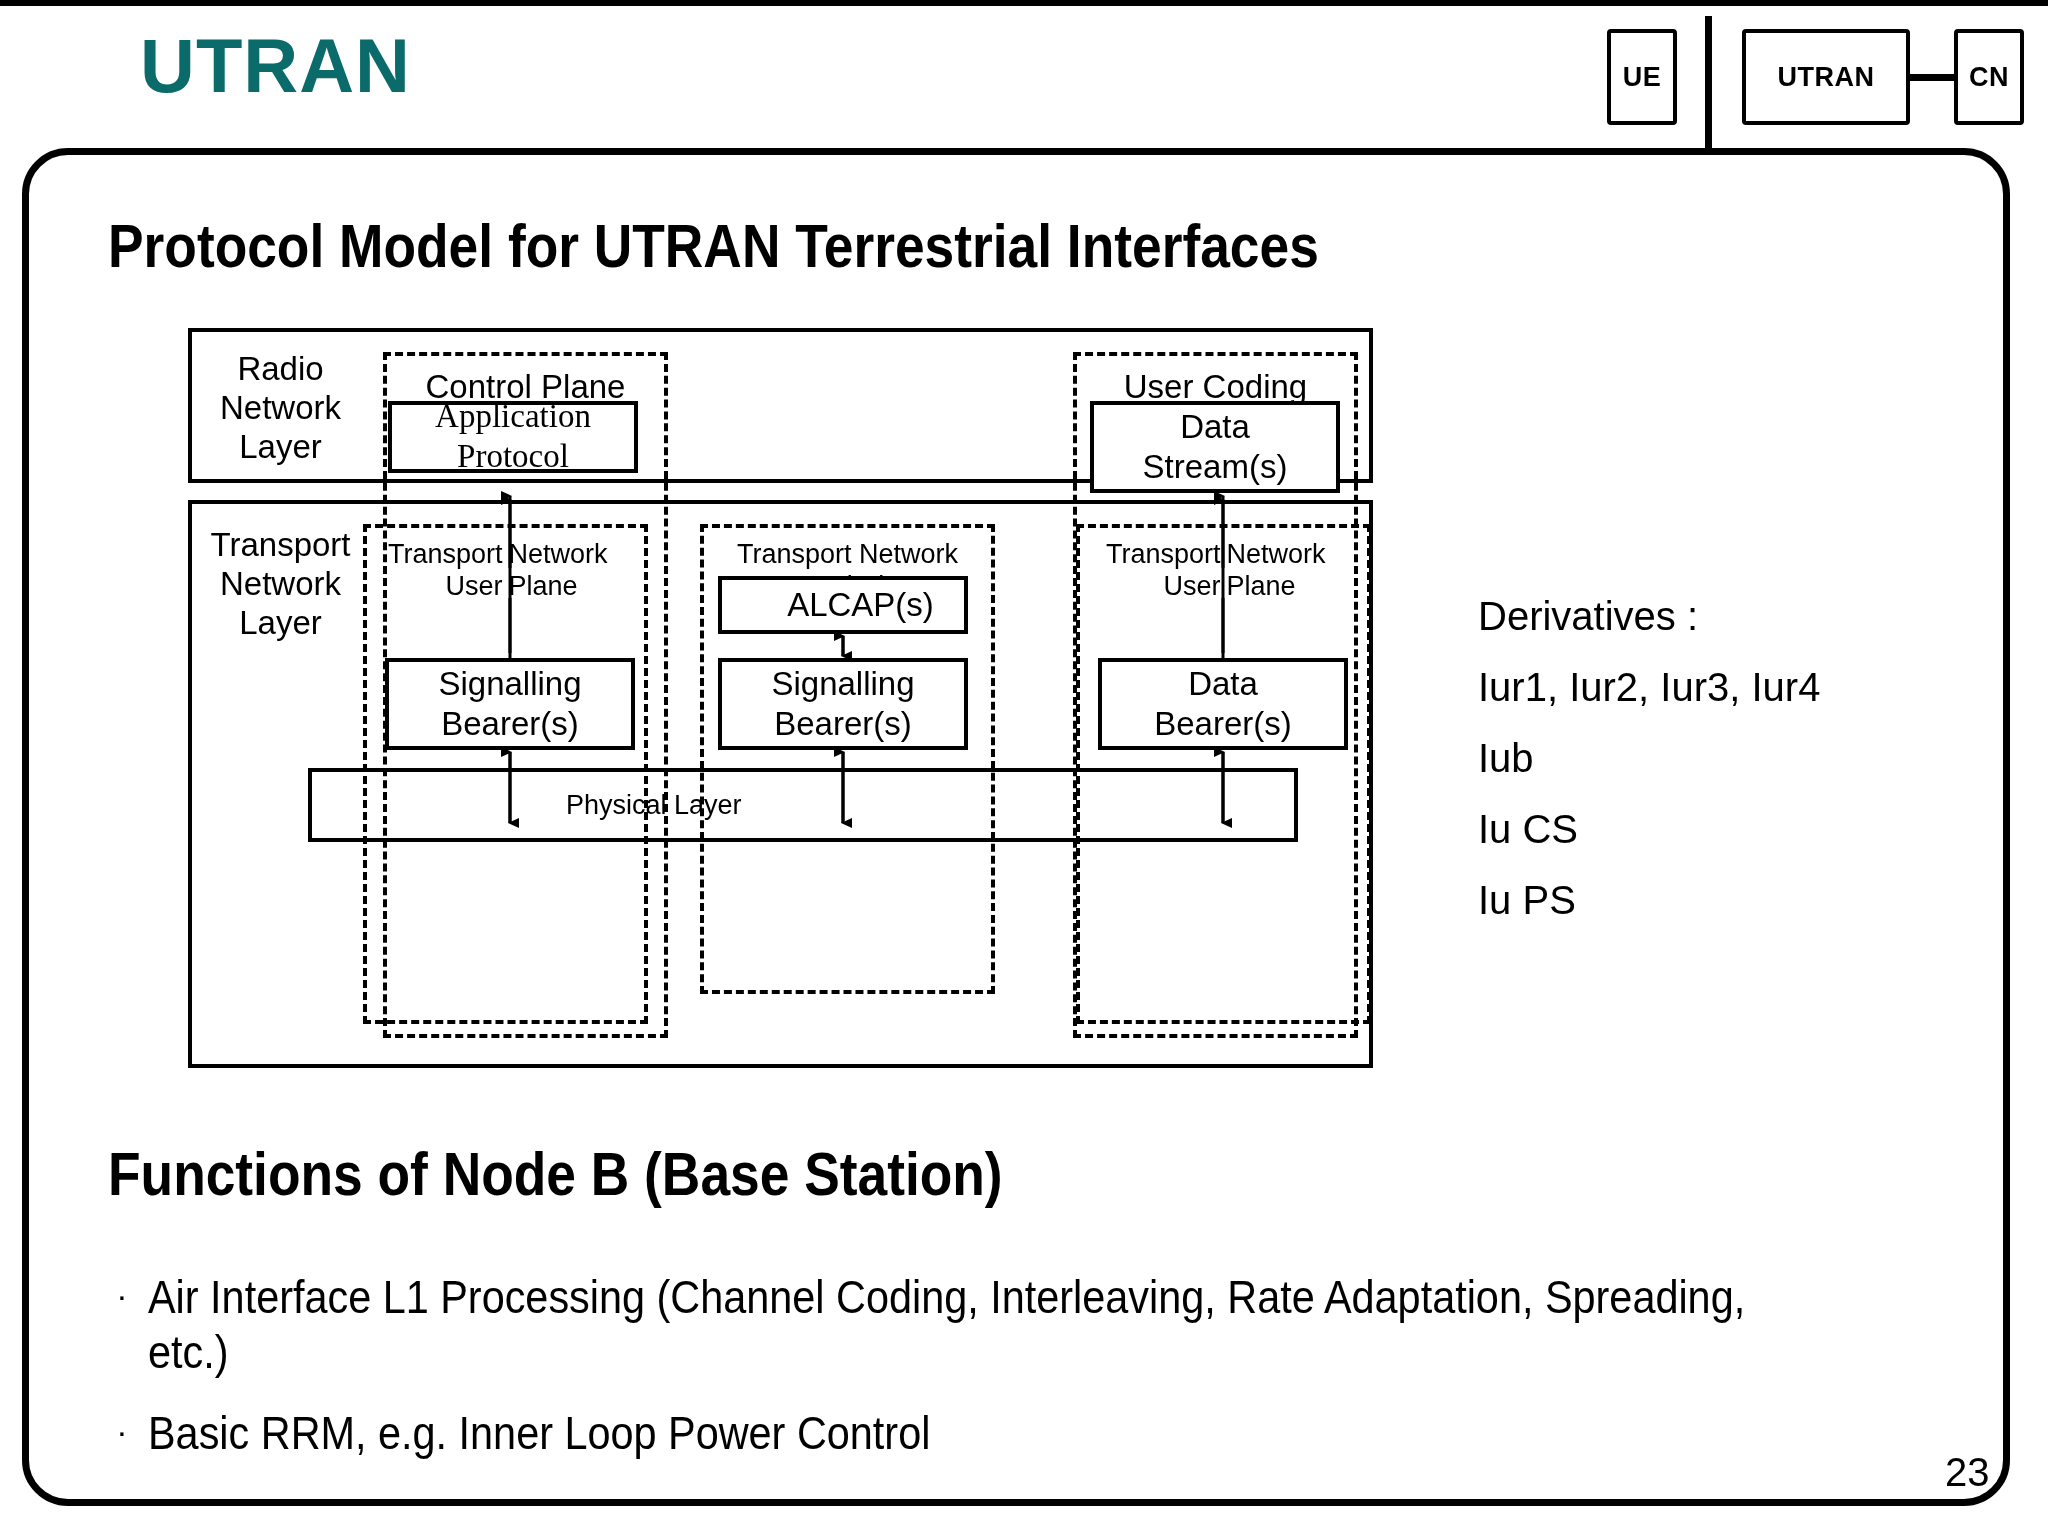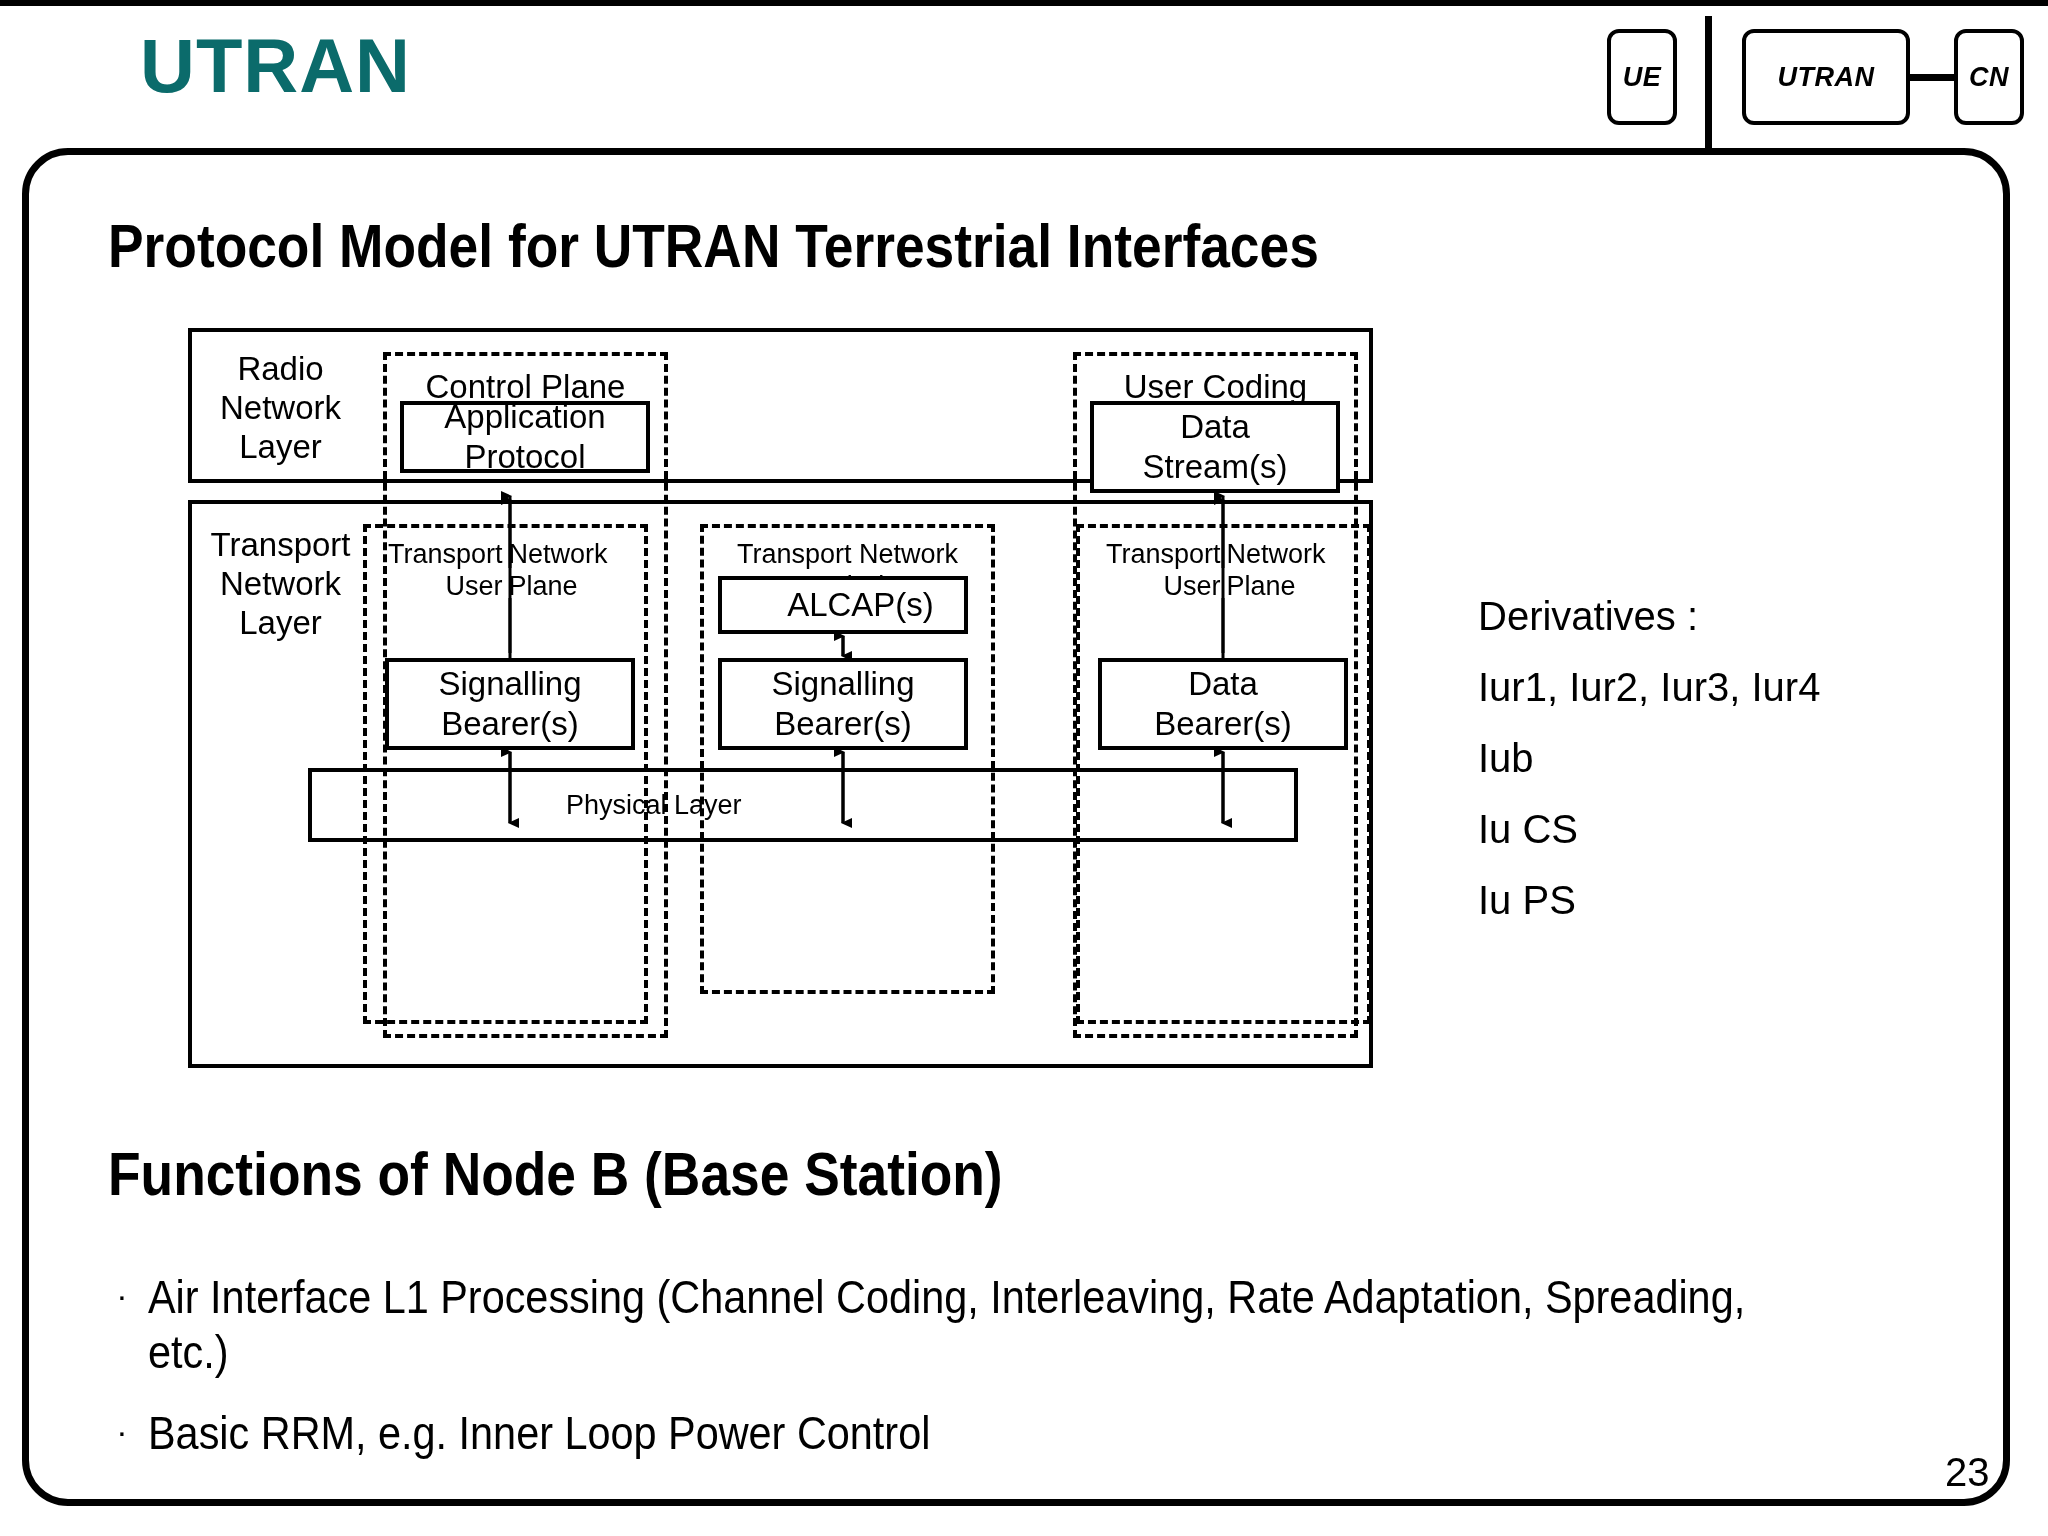--- a/index.html
+++ b/index.html
@@ -7,23 +7,23 @@
        font-family:"Liberation Sans",sans-serif;color:#000;}
 
   
   #slide-title{
     position:absolute;left:140px;top:28px;
     font-size:76px;font-weight:bold;letter-spacing:1px;
     color:#0b6b6b;line-height:1;
   }
   #nav-cluster{position:absolute;right:24px;top:22px;height:110px;display:flex;align-items:center;}
   .nav-box{
-    border:4px solid #000;border-radius:12px;background:#fff;
+    border:4px solid #000;border-radius:4px;background:#fff;
     display:flex;align-items:center;justify-content:center;
-    font-weight:bold;font-size:27px;letter-spacing:0.5px;font-style:italic;
+    font-weight:bold;font-size:27px;letter-spacing:0.5px;
   }
   #nav-ue{width:62px;height:88px;}
   #nav-utran{width:160px;height:88px;}
   #nav-cn{width:62px;height:88px;}
   #nav-sep{width:7px;height:138px;background:#000;margin:0 30px 0 28px;position:relative;top:8px;}
   #nav-link{width:44px;height:7px;background:#000;}
 
   
   #slide-frame{
     position:absolute;left:22px;top:148px;width:1988px;height:1358px;
@@ -75,21 +75,21 @@
   .dash-outer{position:absolute;border:4px dashed #000;box-sizing:border-box;}
   #dash-cp{left:195px;top:24px;width:285px;height:686px;}
   #dash-up{left:885px;top:24px;width:285px;height:686px;}
 
   .plane-title{position:absolute;width:100%;text-align:center;font-size:33px;top:12px;}
 
   
   .solidbox{position:absolute;border:4px solid #000;background:#fff;box-sizing:border-box;
             display:flex;align-items:center;justify-content:center;text-align:center;
             font-size:33px;line-height:1.2;}
-  #box-app{left:212px;top:73px;width:250px;height:72px;}
+  #box-app{left:200px;top:73px;width:250px;height:72px;font-family:Liberation Serif, serif;}
   #box-data-stream{left:902px;top:73px;width:250px;height:92px;}
 
   
   .dash-tnl{position:absolute;border:4px dashed #000;box-sizing:border-box;}
   #dash-tnup-l{left:175px;top:196px;width:285px;height:500px;}
   #dash-tncp{left:512px;top:196px;width:295px;height:470px;}
   #dash-tnup-r{left:888px;top:196px;width:295px;height:500px;}
 
   .tn-title{position:absolute;text-align:center;font-size:27px;line-height:1.2;top:10px;width:100%;}
   .tn-title-split{position:absolute;top:10px;width:100%;display:flex;justify-content:center;font-size:27px;line-height:1.2;}

